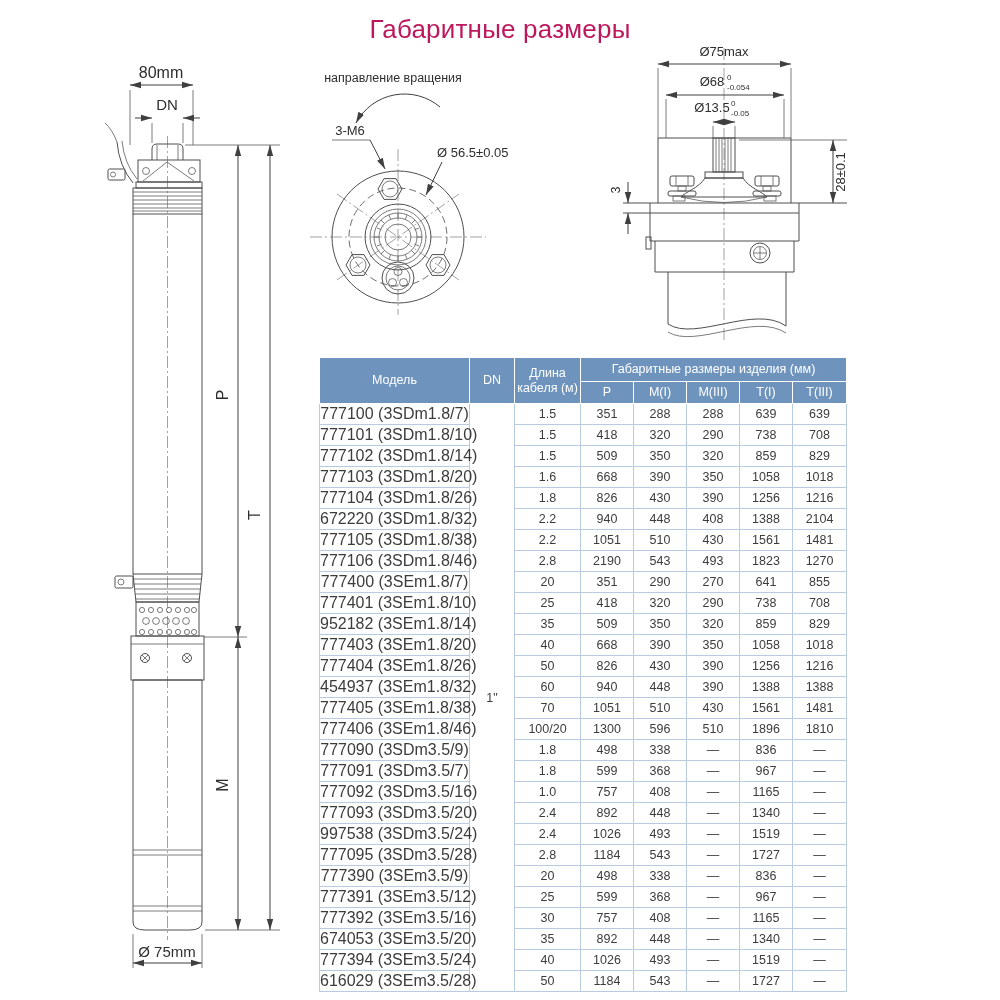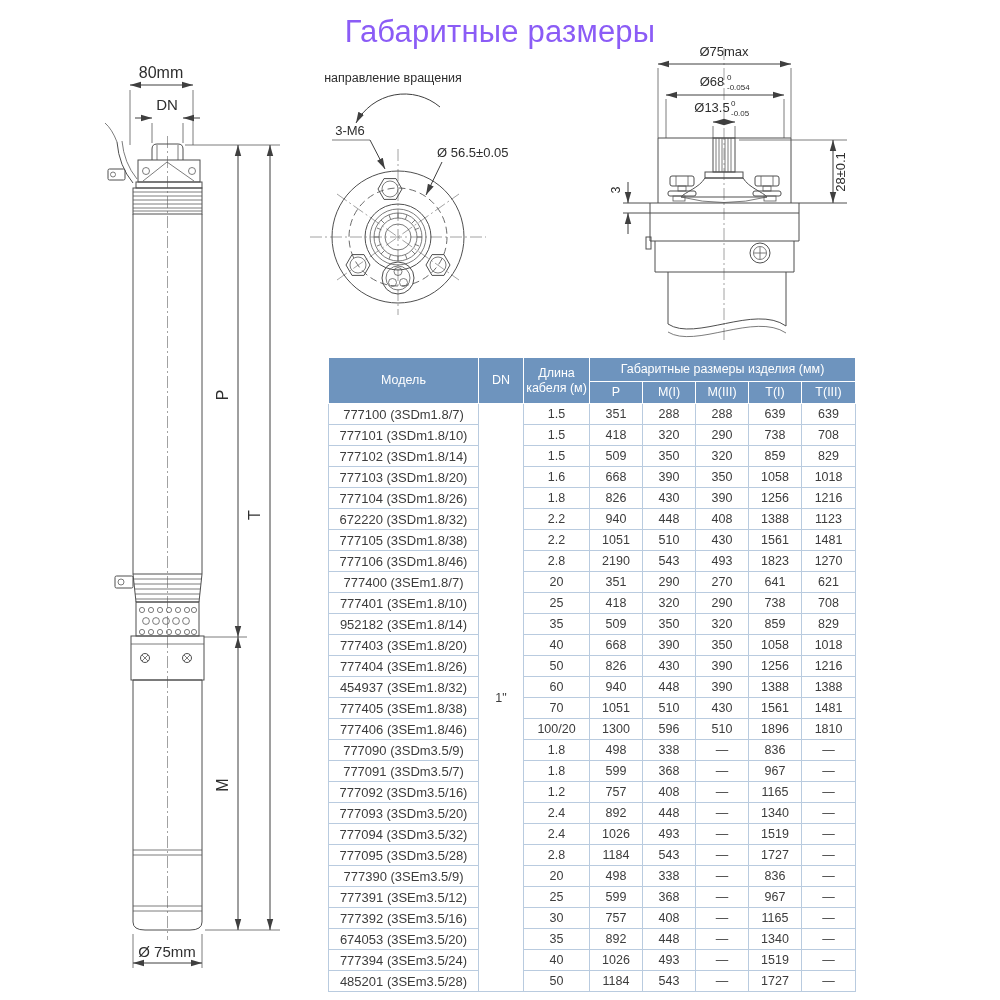--- a/index.html
+++ b/index.html
@@ -1,42 +1,42 @@
 <!DOCTYPE html>
 <html><head>
 <meta charset="utf-8">
 <style>
   *{margin:0;padding:0;box-sizing:border-box}
   html,body{background:#fff}
   .page{position:relative;width:1000px;height:1000px;background:#fff;overflow:hidden;
         font-family:"Liberation Sans","DejaVu Sans",sans-serif;color:#3c3c3c}
   .title{position:absolute;left:0;top:14px;width:1000px;text-align:center;
-         font-size:31px;font-weight:500;color:#8b5cf6;letter-spacing:.2px}
+         font-size:26px;font-weight:500;color:#be185d;letter-spacing:.2px}
   svg{position:absolute;overflow:visible}
   #side-view{left:95px;top:50px}
   #top-view{left:300px;top:65px}
   #end-view{left:615px;top:42px}
   .st{stroke:#4f4f4f;stroke-width:1;fill:none}
   .thin{stroke:#5a5a5a;stroke-width:.8;fill:none}
   .cl{stroke:#8a8a8a;stroke-width:.8;fill:none;stroke-dasharray:12 3 2 3}
   .dash{stroke:#5a5a5a;stroke-width:.9;fill:none;stroke-dasharray:7 4}
   .dim{stroke:#3f3f3f;stroke-width:1;fill:none}
   text{fill:#2e2e2e}
   .t15{font-size:15px}.t16{font-size:16px}.t13{font-size:13px}.t12{font-size:12.5px}.t8{font-size:8px}
   
-  #spec-table{position:absolute;left:328px;top:357px;width:527px;
+  #spec-table{position:absolute;left:319px;top:357px;width:527px;
               border-collapse:collapse;table-layout:fixed}
   #spec-table th{background:#6e94be;color:#fff;font-weight:400;font-size:12.5px;
                  border:1px solid #fff;line-height:1.15;padding:1px 2px;text-align:center}
   #spec-table thead tr:first-child{height:24px}
   #spec-table thead tr:last-child{height:22px}
   #spec-table tbody tr{height:21px}
   #spec-table td{border:1px solid #b9cbdf;font-size:12.5px;color:#3c3c3c;
                  text-align:center;padding:0;white-space:nowrap}
-  #spec-table td.model{font-size:13px}
+  #spec-table td.model{font-size:16px}
   #spec-table td.dn{font-size:12.5px}
 </style>
 </head>
 <body>
 
 <div class="page">
 
   <div class="title">Габаритные размеры</div>
 
   <svg id="side-view" width="220" height="945" viewBox="0 0 220 945">
@@ -389,21 +389,21 @@
           <td class="num">1256</td>
           <td class="num">1216</td>
         </tr>
         <tr>
           <td class="model">672220 (3SDm1.8/32)</td>
           <td class="num">2.2</td>
           <td class="num">940</td>
           <td class="num">448</td>
           <td class="num">408</td>
           <td class="num">1388</td>
-          <td class="num">1123</td>
+          <td class="num">2104</td>
         </tr>
         <tr>
           <td class="model">777105 (3SDm1.8/38)</td>
           <td class="num">2.2</td>
           <td class="num">1051</td>
           <td class="num">510</td>
           <td class="num">430</td>
           <td class="num">1561</td>
           <td class="num">1481</td>
         </tr>
@@ -416,21 +416,21 @@
           <td class="num">1823</td>
           <td class="num">1270</td>
         </tr>
         <tr>
           <td class="model">777400 (3SEm1.8/7)</td>
           <td class="num">20</td>
           <td class="num">351</td>
           <td class="num">290</td>
           <td class="num">270</td>
           <td class="num">641</td>
-          <td class="num">621</td>
+          <td class="num">855</td>
         </tr>
         <tr>
           <td class="model">777401 (3SEm1.8/10)</td>
           <td class="num">25</td>
           <td class="num">418</td>
           <td class="num">320</td>
           <td class="num">290</td>
           <td class="num">738</td>
           <td class="num">708</td>
         </tr>
@@ -501,38 +501,38 @@
           <td class="model">777091 (3SDm3.5/7)</td>
           <td class="num">1.8</td>
           <td class="num">599</td>
           <td class="num">368</td>
           <td class="num">—</td>
           <td class="num">967</td>
           <td class="num">—</td>
         </tr>
         <tr>
           <td class="model">777092 (3SDm3.5/16)</td>
-          <td class="num">1.2</td>
+          <td class="num">1.0</td>
           <td class="num">757</td>
           <td class="num">408</td>
           <td class="num">—</td>
           <td class="num">1165</td>
           <td class="num">—</td>
         </tr>
         <tr>
           <td class="model">777093 (3SDm3.5/20)</td>
           <td class="num">2.4</td>
           <td class="num">892</td>
           <td class="num">448</td>
           <td class="num">—</td>
           <td class="num">1340</td>
           <td class="num">—</td>
         </tr>
         <tr>
-          <td class="model">777094 (3SDm3.5/32)</td>
+          <td class="model">997538 (3SDm3.5/24)</td>
           <td class="num">2.4</td>
           <td class="num">1026</td>
           <td class="num">493</td>
           <td class="num">—</td>
           <td class="num">1519</td>
           <td class="num">—</td>
         </tr>
         <tr>
           <td class="model">777095 (3SDm3.5/28)</td>
           <td class="num">2.8</td>
@@ -581,21 +581,21 @@
         <tr>
           <td class="model">777394 (3SEm3.5/24)</td>
           <td class="num">40</td>
           <td class="num">1026</td>
           <td class="num">493</td>
           <td class="num">—</td>
           <td class="num">1519</td>
           <td class="num">—</td>
         </tr>
         <tr>
-          <td class="model">485201 (3SEm3.5/28)</td>
+          <td class="model">616029 (3SEm3.5/28)</td>
           <td class="num">50</td>
           <td class="num">1184</td>
           <td class="num">543</td>
           <td class="num">—</td>
           <td class="num">1727</td>
           <td class="num">—</td>
         </tr>
       </tbody>
   </table>
 

